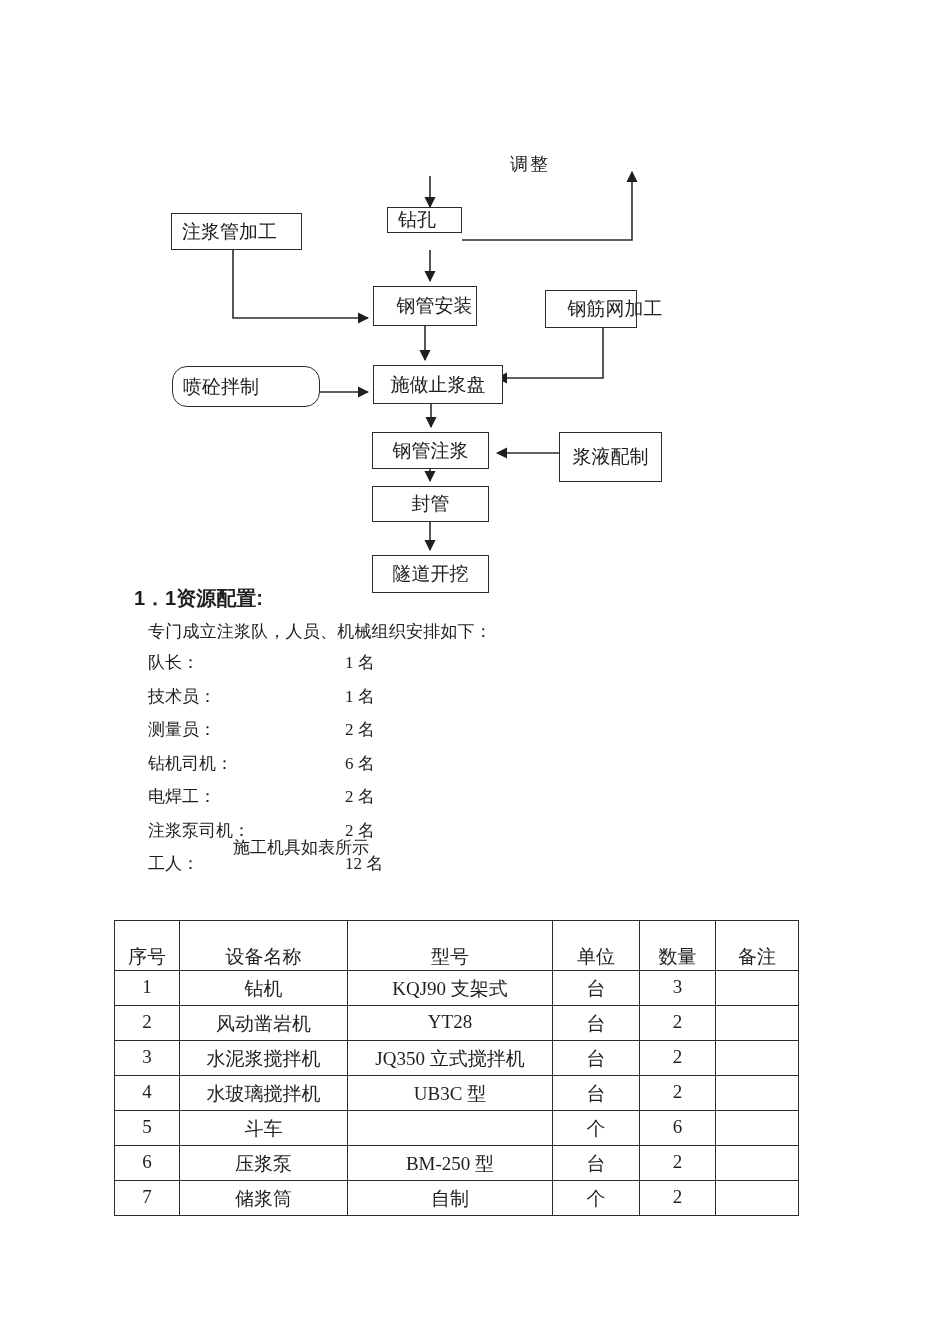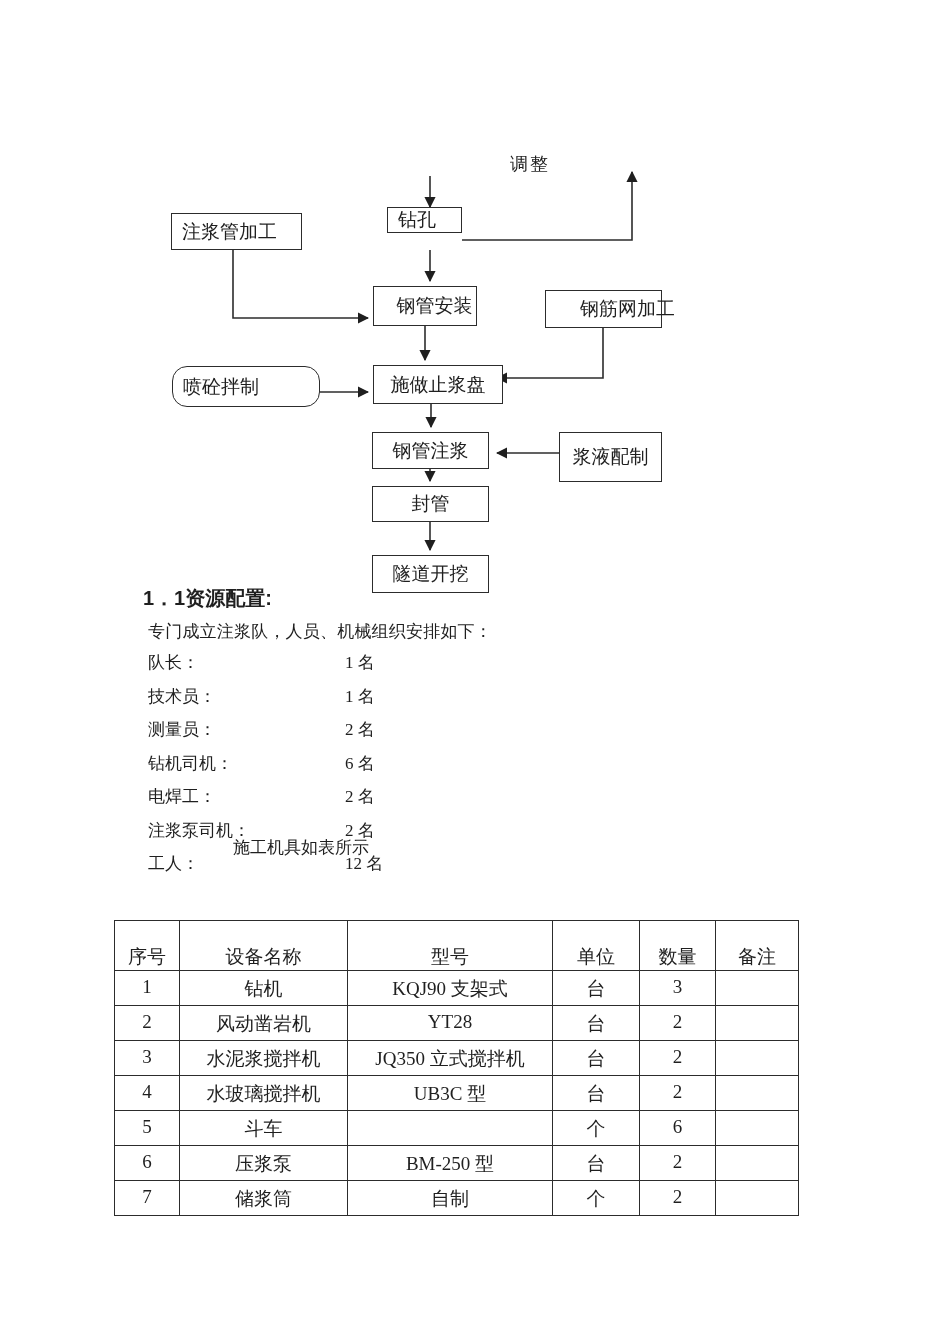--- a/index.html
+++ b/index.html
@@ -23,38 +23,38 @@
     display: flex;
     align-items: center;
     justify-content: center;
     font-size: 19px;
     white-space: nowrap;
   }
   .fc-box.align-left { justify-content: flex-start; padding-left: 10px; }
   .n0 { left: 171px; top: 213px; width: 131px; height: 37px; }
   .n1 { left: 387px; top: 207px; width: 75px;  height: 26px; }
   .n2 { left: 373px; top: 286px; width: 104px; height: 40px; padding-left: 19px; }
-  .n3 { left: 545px; top: 290px; width: 117px; height: 38px; padding-left: 48px; }
+  .n3 { left: 545px; top: 290px; width: 92px; height: 38px; padding-left: 48px; }
   .n4 { left: 172px; top: 366px; width: 148px; height: 41px; border-radius: 15px; }
   .n5 { left: 373px; top: 365px; width: 130px; height: 39px; }
   .n6 { left: 372px; top: 432px; width: 117px; height: 37px; }
   .n7 { left: 559px; top: 432px; width: 103px; height: 50px; }
   .n8 { left: 372px; top: 486px; width: 117px; height: 36px; }
   .n9 { left: 372px; top: 555px; width: 117px; height: 38px; }
   .fc-feedback-label {
     position: absolute;
     left: 510px; top: 152px;
     font-size: 18px;
     letter-spacing: 2px;
   }
 
   
   .section-heading {
     position: absolute;
-    left: 143px; top: 585px;
+    left: 134px; top: 585px;
     font-family: "Liberation Sans", "DejaVu Sans", sans-serif;
     font-weight: bold;
     font-size: 20px;
   }
   .intro {
     position: absolute;
     left: 148px; top: 620px;
     font-size: 17px;
     letter-spacing: 0.2px;
   }

